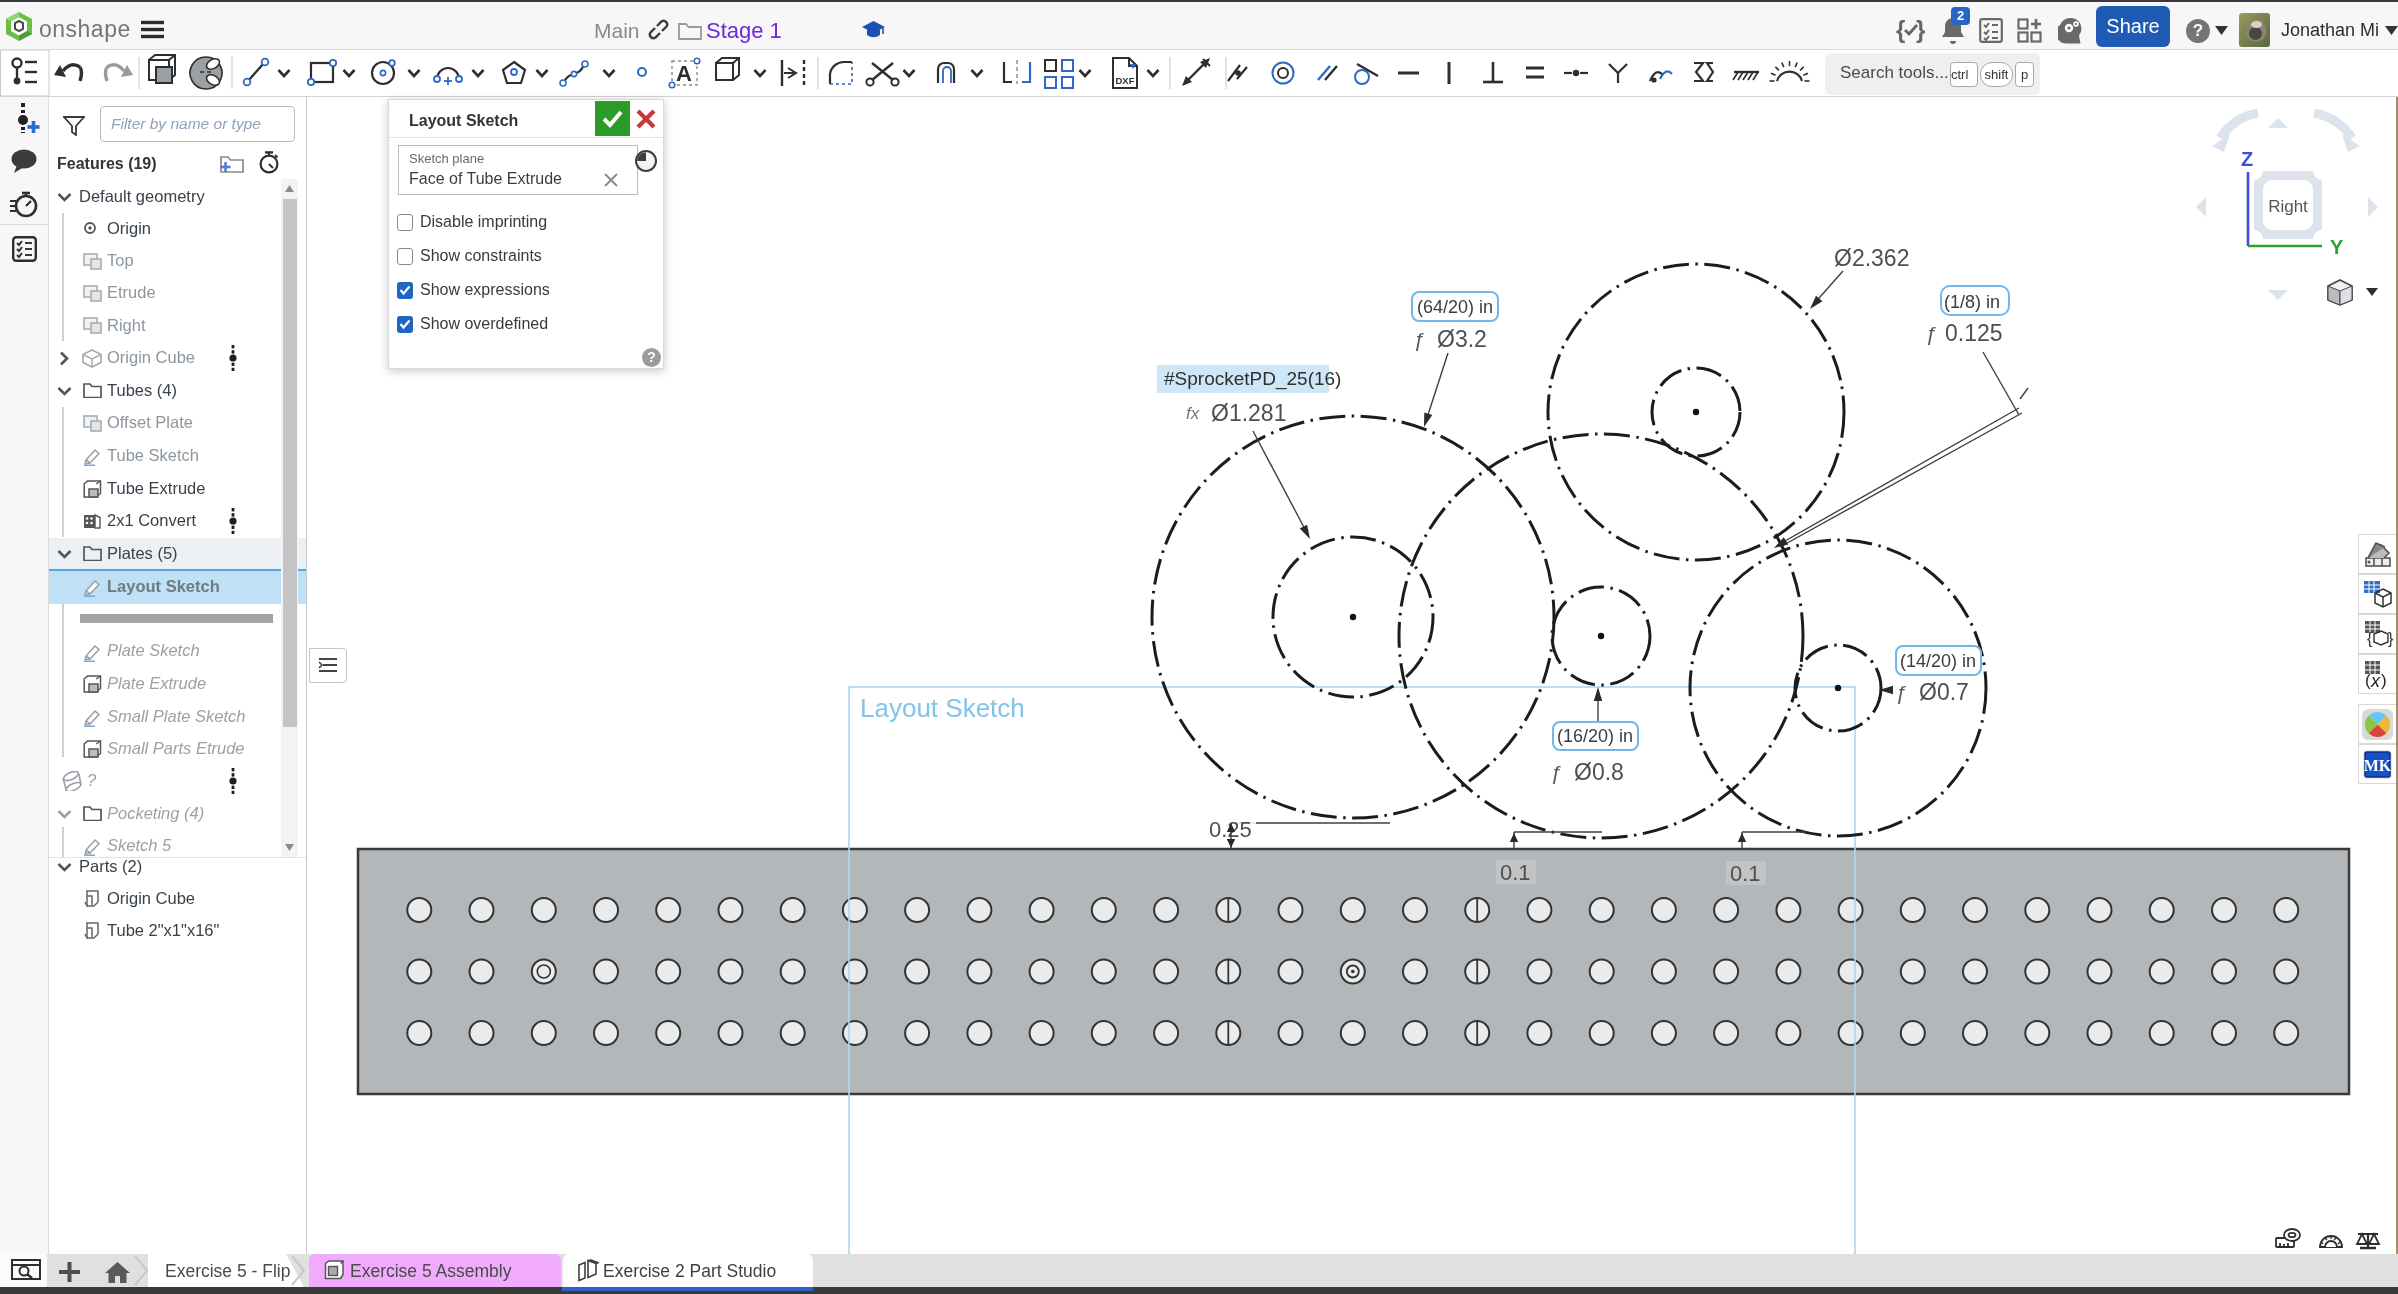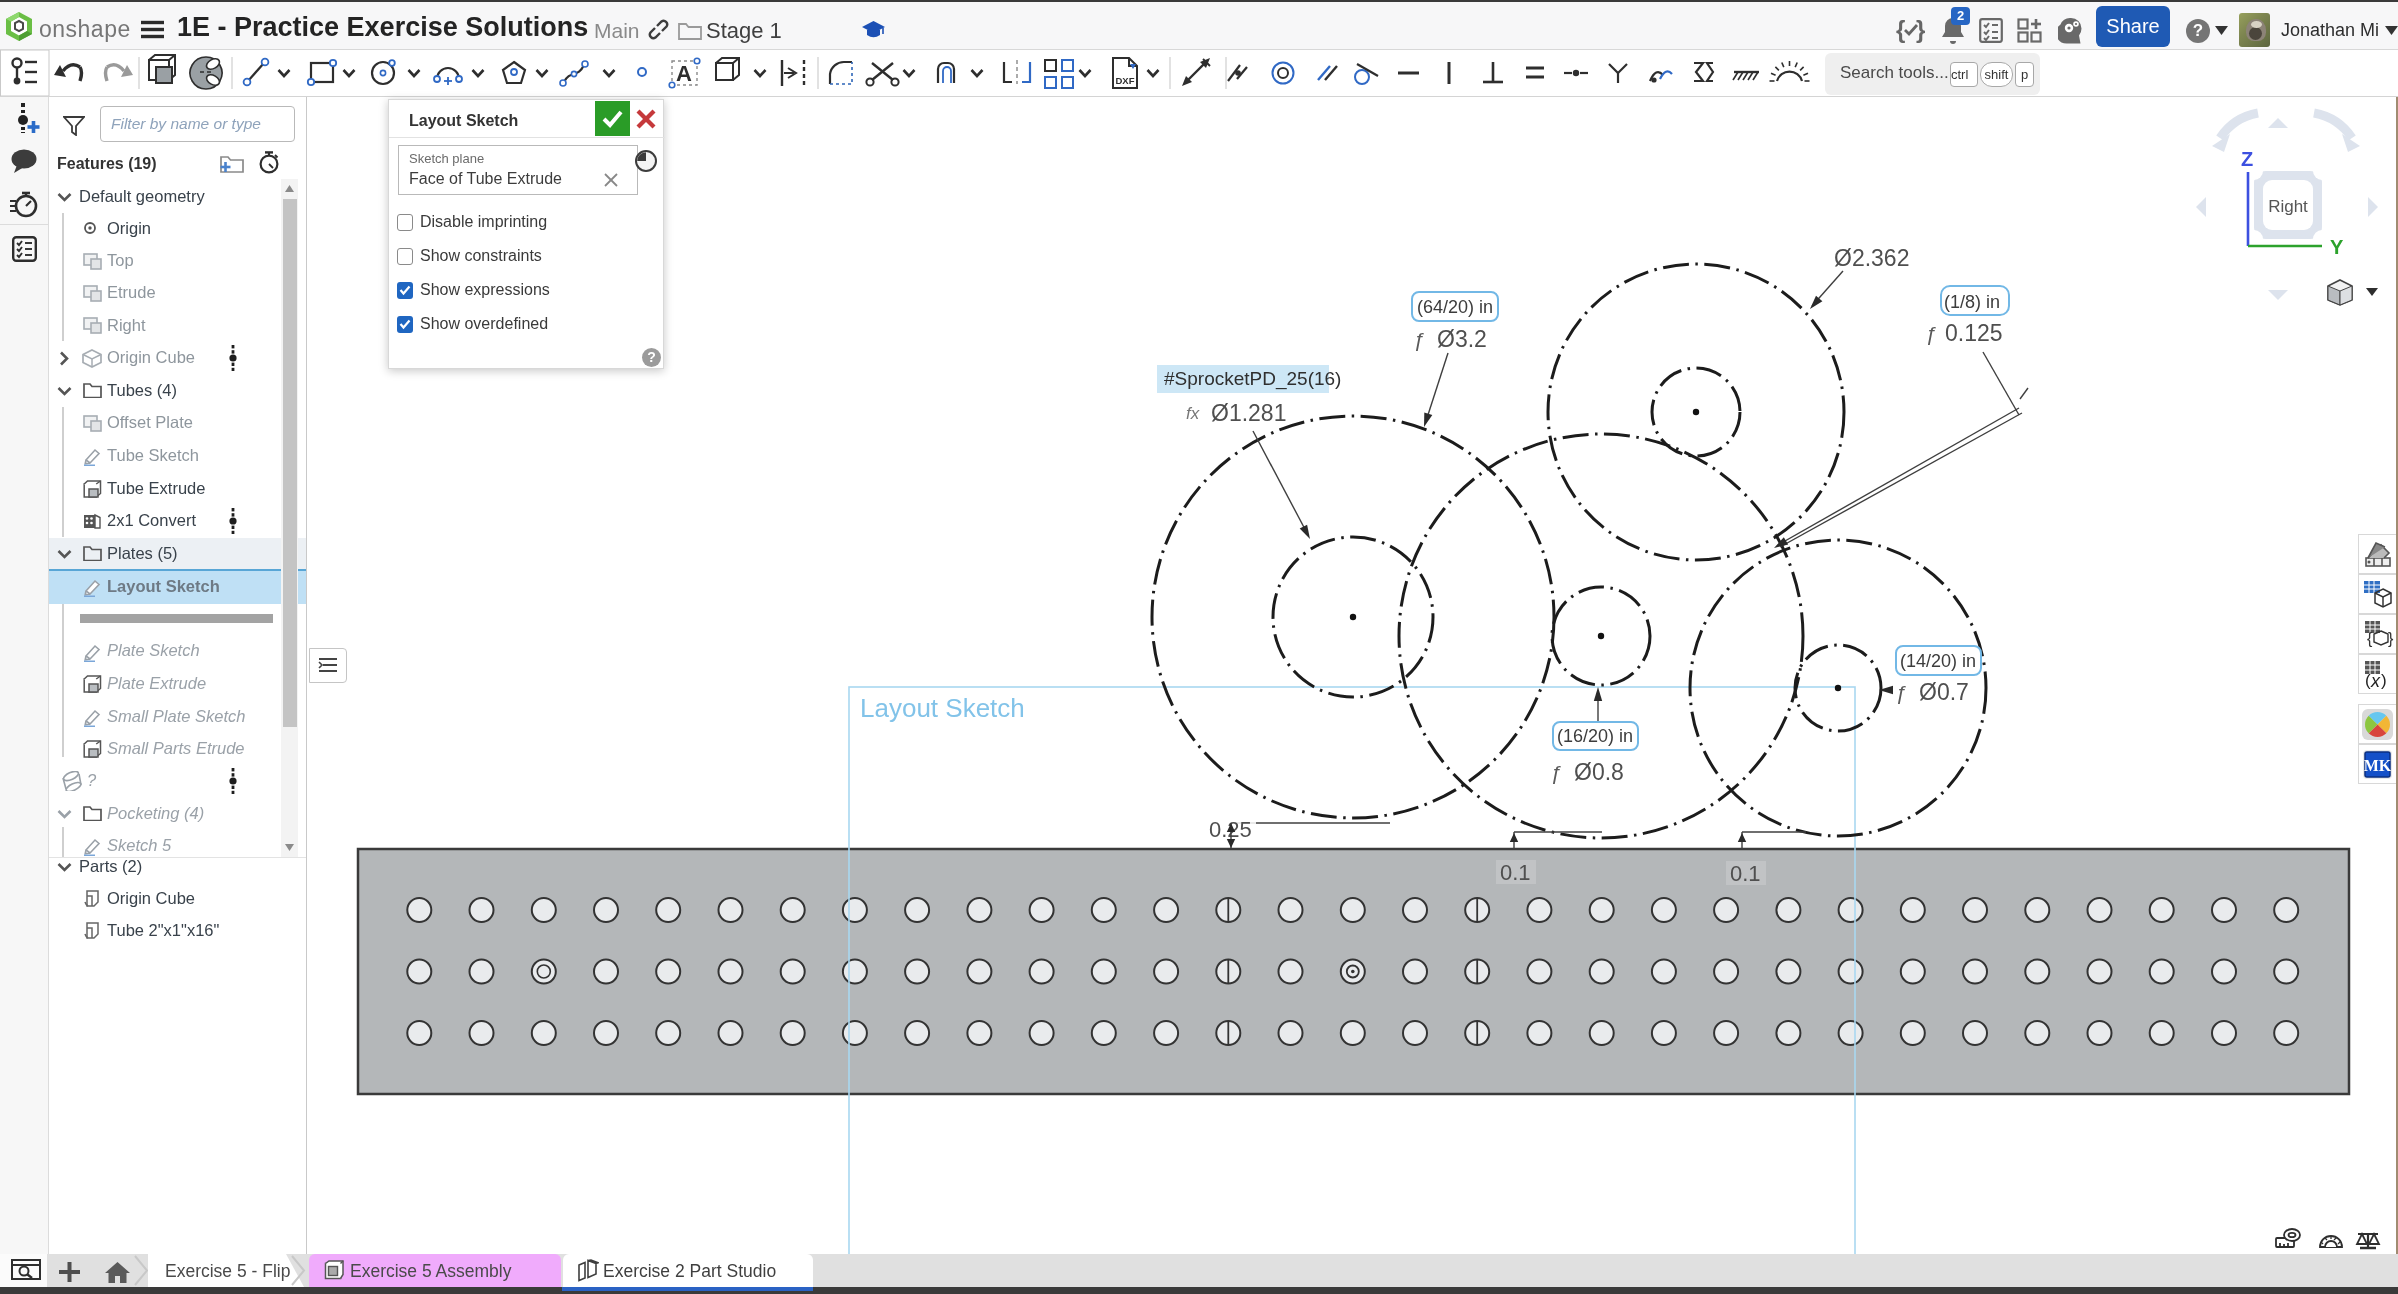--- a/index.html
+++ b/index.html
@@ -316,32 +316,31 @@
 <polygon points="27,23 14,30 14,24.5 22,20" fill="#4e9e33"></polygon>
       </svg>
 <div class="abs" style="left:39px;top:14px;font-size:23px;color:#767676;letter-spacing:0.5px">onshape</div>
 <svg class="abs" style="left:141px;top:18px" width="23" height="19" viewBox="0 0 23 19">
 <g stroke="#2b2b2b" stroke-width="3.4">
           <line x1="0" y1="2.5" x2="23" y2="2.5"></line>
           <line x1="0" y1="9.5" x2="23" y2="9.5"></line>
           <line x1="0" y1="16.5" x2="23" y2="16.5"></line>
         </g>
       </svg>
-<div class="abs" style="left:177px;top:10px;font-size:27px;font-weight:bold;color:#242424;white-space:nowrap">1E - Practice Exercise Solutions</div>
 <div class="abs" style="left:594px;top:17px;font-size:21px;color:#8a8a8a">Main</div>
 <svg class="abs" style="left:648px;top:16px" width="21" height="23" viewBox="0 0 21 23">
 <g stroke="#3d3d3d" stroke-width="2.4" fill="none">
 <path d="M9 8 L13.5 3.5 a3.6 3.6 0 0 1 5 5 L14 13"></path>
           <path d="M12 15 L7.5 19.5 a3.6 3.6 0 0 1 -5 -5 L7 10"></path>
         </g>
       </svg>
 <svg class="abs" style="left:678px;top:19px" width="24" height="19" viewBox="0 0 24 19">
 <path d="M1 3 h7 l2.5 3 H23 v12 H1 Z" fill="none" stroke="#9a9a9a" stroke-width="1.8"></path>
       </svg>
-<div class="abs" style="left:706px;top:16px;font-size:22px;color:#404040">Stage 1</div>
+<div class="abs" style="left:706px;top:16px;font-size:22px;color:#6d28d9">Stage 1</div>
 <svg class="abs" style="left:862px;top:18px" width="23" height="21" viewBox="0 0 23 21">
 <polygon points="11.5,1 23,7 11.5,13 0,7" fill="#1c50b5"></polygon>
 <path d="M5 10 v5 q6.5 4.5 13 0 v-5" fill="#1c50b5"></path>
 <line x1="21" y1="8" x2="21" y2="14" stroke="#1c50b5" stroke-width="1.6"></line>
       </svg>
 <svg class="abs" style="left:1896px;top:15px" width="30" height="27" viewBox="0 0 30 27">
 <text x="0" y="21" font-size="24" fill="#666" font-weight="bold">{</text>
         <text x="20" y="21" font-size="24" fill="#666" font-weight="bold">}</text>
 <polyline points="9,13 13,17 21,8" fill="none" stroke="#666" stroke-width="2.8"></polyline>
       </svg>

